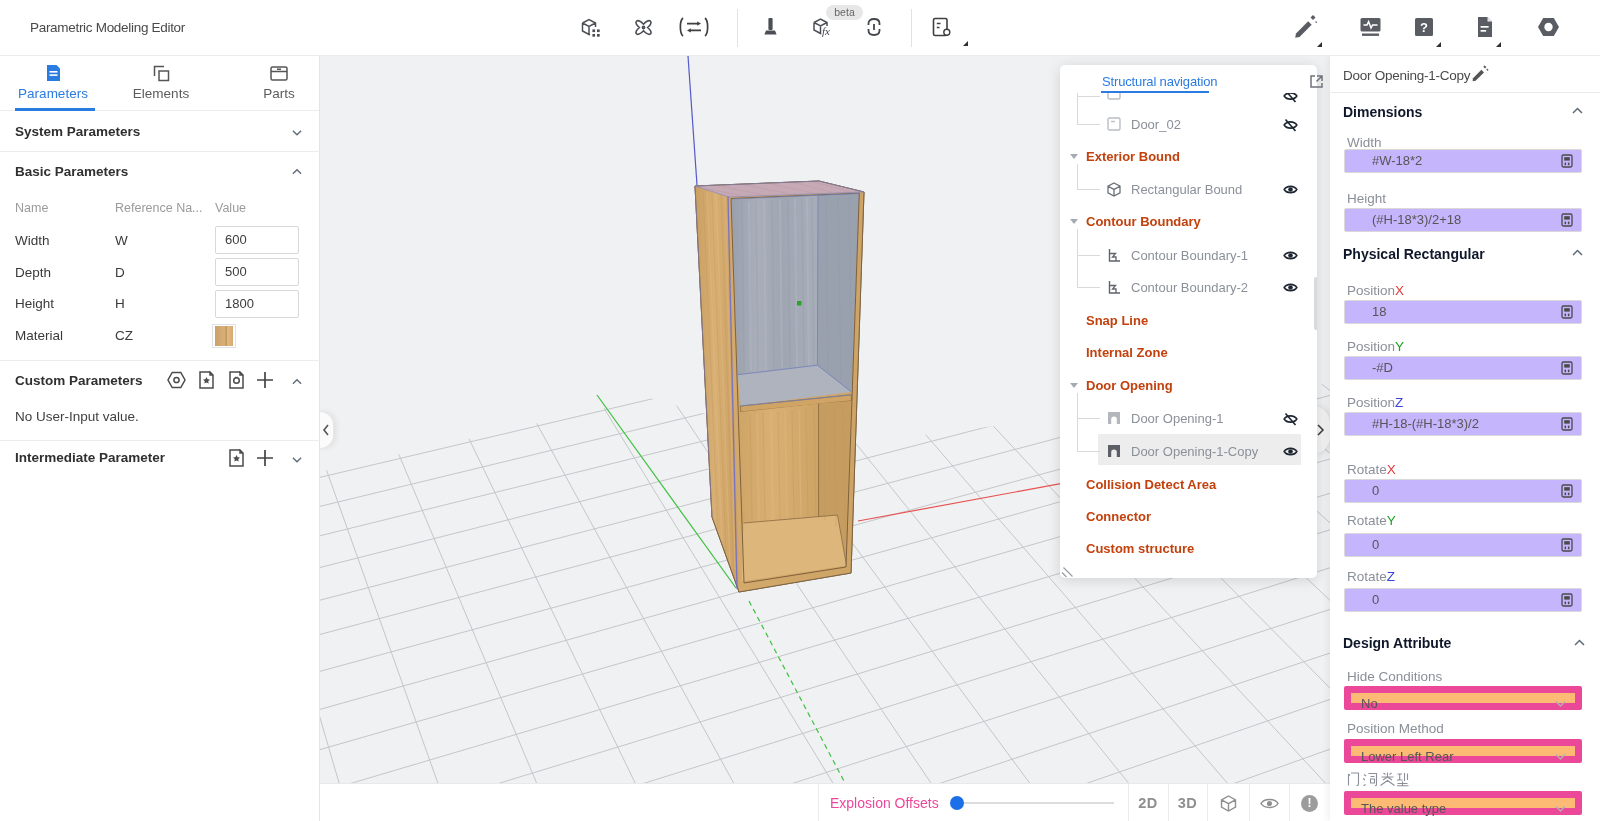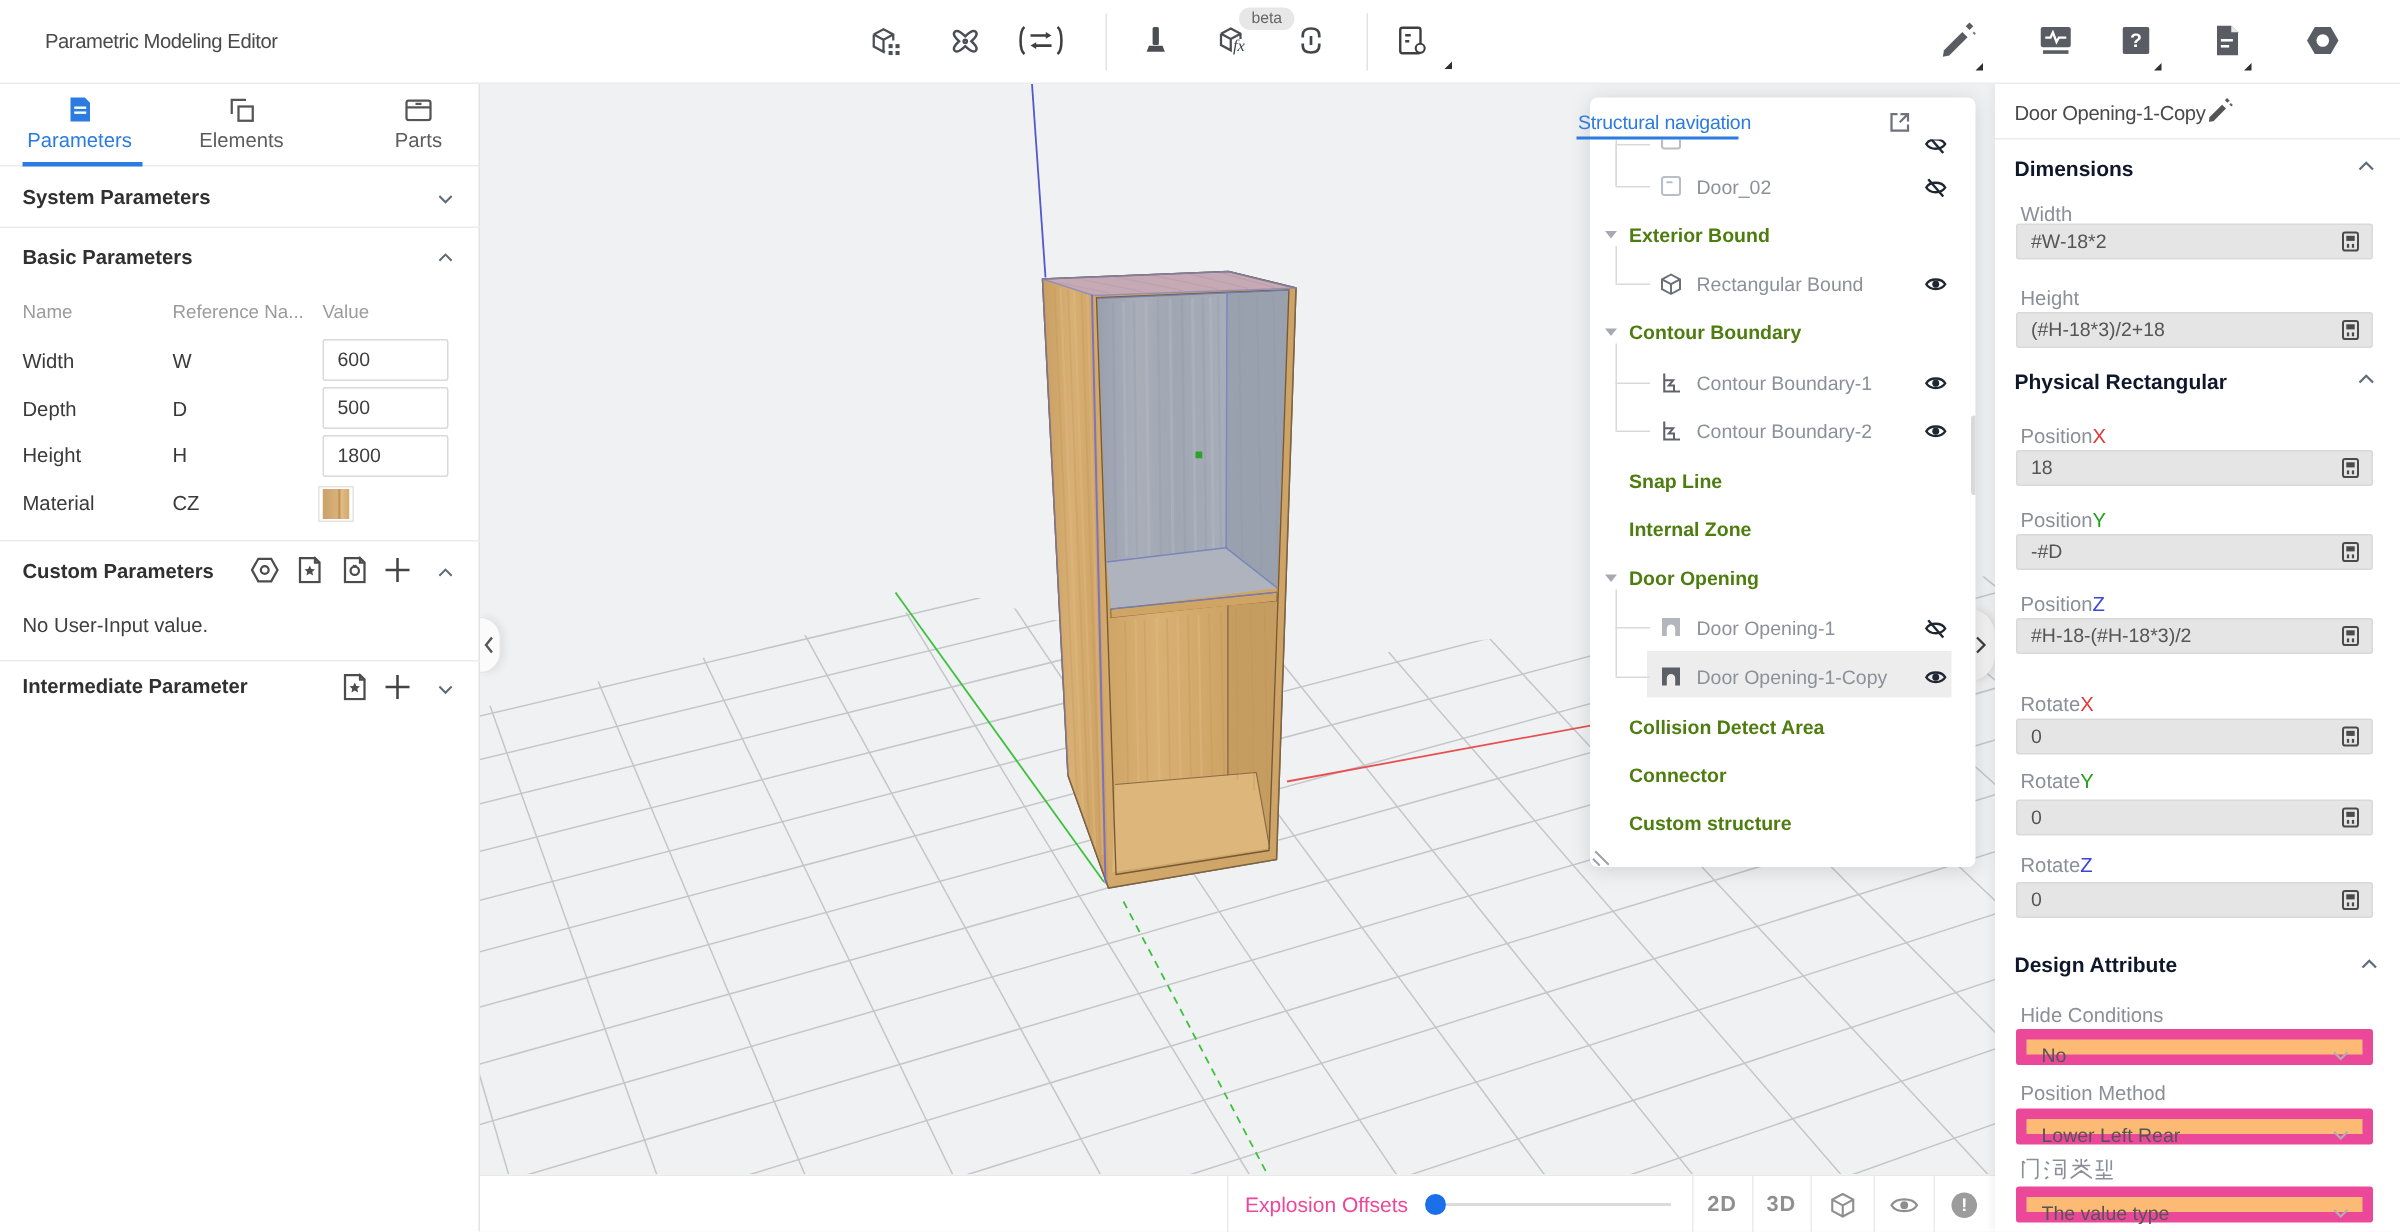--- a/index.html
+++ b/index.html
@@ -22,26 +22,26 @@
 .pinput{position:absolute;left:215px;width:84px;height:28px;border:1px solid #d9d9d9;border-radius:2px;font-size:13px;color:#3c3c3c;line-height:26px;padding-left:9px;background:#fff}
 .chev{position:absolute;width:10px;height:10px}
 #viewport{position:absolute;left:320px;top:56px;width:1010px;height:765px;background:#f0f1f2;overflow:hidden;z-index:1}
 #bottombar{position:absolute;left:320px;top:783px;width:1010px;height:38px;background:#fff;border-top:1px solid #e9e9e9;z-index:10}
 #bottombar .vsep{position:absolute;top:0;width:1px;height:38px;background:#ebebeb}
 #bottombar .btn{position:absolute;top:0;height:38px;line-height:38px;text-align:center;font-size:14.5px;font-weight:bold;color:#8f8f8f;letter-spacing:.5px}
 #navpanel{position:absolute;left:1060px;top:65px;width:257px;height:513px;background:#fff;border-radius:5px;box-shadow:0 2px 14px rgba(0,0,0,.13);z-index:15}
 #rightpanel{position:absolute;left:1330px;top:56px;width:270px;height:765px;background:#fff;box-shadow:-3px 0 6px rgba(0,0,0,.05);z-index:20}
 .rlabel{position:absolute;left:1347px;font-size:13.5px;color:#8a8f98}
 .rhead{position:absolute;left:1343px;font-size:14px;font-weight:bold;color:#0f172a}
-.rinput{position:absolute;left:1344px;width:238px;height:24px;border:1px solid #d9d9d9;border-radius:2px;background:#e5e5e5;font-size:13px;color:#555;line-height:22px;padding-left:9px}
+.rinput{position:absolute;left:1344px;width:238px;height:24px;border:1px solid #d9d9d9;border-radius:2px;background:#c4b5fd;font-size:13px;color:#555;line-height:22px;padding-left:27px}
 .rsel{position:absolute;left:1344px;width:238px;height:24px;border:7px solid #ec4899;border-radius:2px;background:#fdba74;font-size:13px;color:#555;line-height:22px;padding-left:10px}
 .calcic{position:absolute;right:8px;top:4px}
 .selchev{position:absolute;right:9px;top:7px}
 .ntxt{position:absolute;left:1131px;font-size:13px;color:#8b9099;white-space:nowrap}
-.nhead{position:absolute;left:1086px;font-size:13px;font-weight:bold;color:#4d7c0f;white-space:nowrap}
+.nhead{position:absolute;left:1086px;font-size:13px;font-weight:bold;color:#c2410c;white-space:nowrap}
 .nicon{position:absolute;left:1107px}
 .neye{position:absolute;left:1283px}
 .ncaret{position:absolute;left:1070px;width:0;height:0;border-left:4px solid transparent;border-right:4px solid transparent;border-top:5px solid #a6abb3}
 .treeline{position:absolute;background:#d9d9d9}
 </style></head>
 <body>
 <div id="topbar">
   <span class="title">Parametric Modeling Editor</span>
   <svg class="abs" style="left:579px;top:16px" width="24" height="24" viewBox="0 0 24 24" fill="none" stroke="#4b4f55" stroke-width="1.5">
     <path d="M3.5 7 L10 3.5 L16.5 7 L16.5 11 M3.5 7 L3.5 15 L10 18.5 L10 10.5 M3.5 7 L10 10.5 L16.5 7 M10 18.5 L11 18"></path>
@@ -403,21 +403,21 @@
   <div class="vsep" style="left:929px"></div>
   <svg class="abs" style="left:940px;top:12px" width="19" height="15" viewBox="0 0 19 15" fill="none" stroke="#8e8e8e" stroke-width="1.5">
       <path d="M1 7.5 C4 2.3 15 2.3 18 7.5 C15 12.7 4 12.7 1 7.5 Z"></path>
       <circle cx="9.5" cy="7.5" r="2.6" fill="#8e8e8e" stroke="none"></circle>
     </svg>
   <div class="vsep" style="left:969px"></div>
   <div class="abs" style="left:981px;top:11px;width:17px;height:17px;border-radius:50%;background:#9c9c9c"></div>
   <div class="abs" style="left:981px;top:11px;width:17px;height:17px;text-align:center;line-height:16px;color:#fff;font-size:12px;font-weight:bold">!</div>
 </div>
 <div id="navpanel"></div>
-<div class="abs" style="left:1026px;top:65px;width:257px;height:513px;z-index:16;overflow:hidden;border-radius:5px">
+<div class="abs" style="left:1076px;top:65px;width:257px;height:513px;z-index:16;overflow:hidden;border-radius:5px">
   <div class="abs" style="left:26px;top:9px;font-size:13px;letter-spacing:-0.15px;color:#2b7be0">Structural navigation</div>
   <div class="abs" style="left:25px;top:26px;width:108px;height:2px;background:#2b7be0"></div>
   <svg class="abs" style="left:233px;top:9px" width="15" height="15" viewBox="0 0 15 15" fill="none" stroke="#6e737b" stroke-width="1.5">
       <path d="M6 2 L2 2 L2 13 L13 13 L13 9"></path>
       <path d="M8 2 L13 2 L13 7 M13 2 L7.5 7.5"></path>
     </svg>
 </div>
 <div class="abs" style="left:1060px;top:93px;width:257px;height:485px;z-index:15;overflow:hidden">
 
   <div class="treeline" style="left:17px;top:-10px;width:1px;height:41px"></div>

